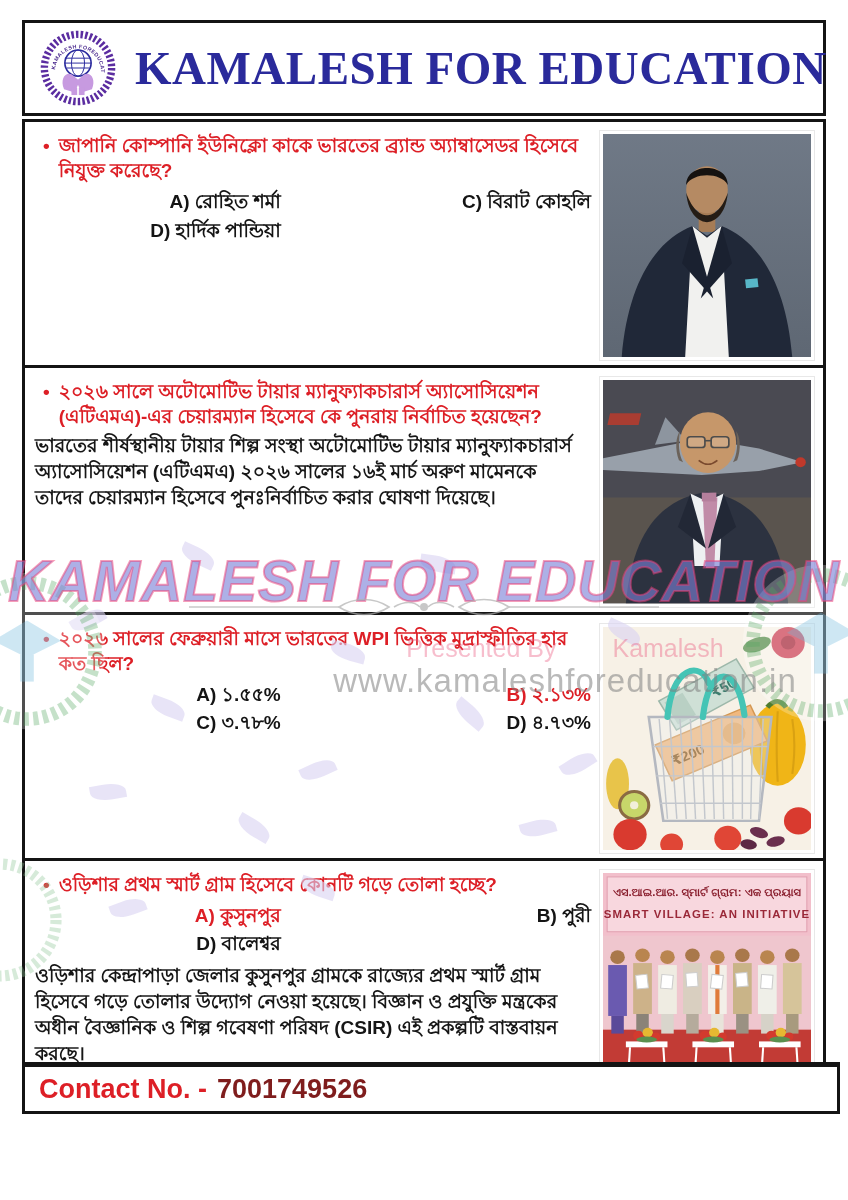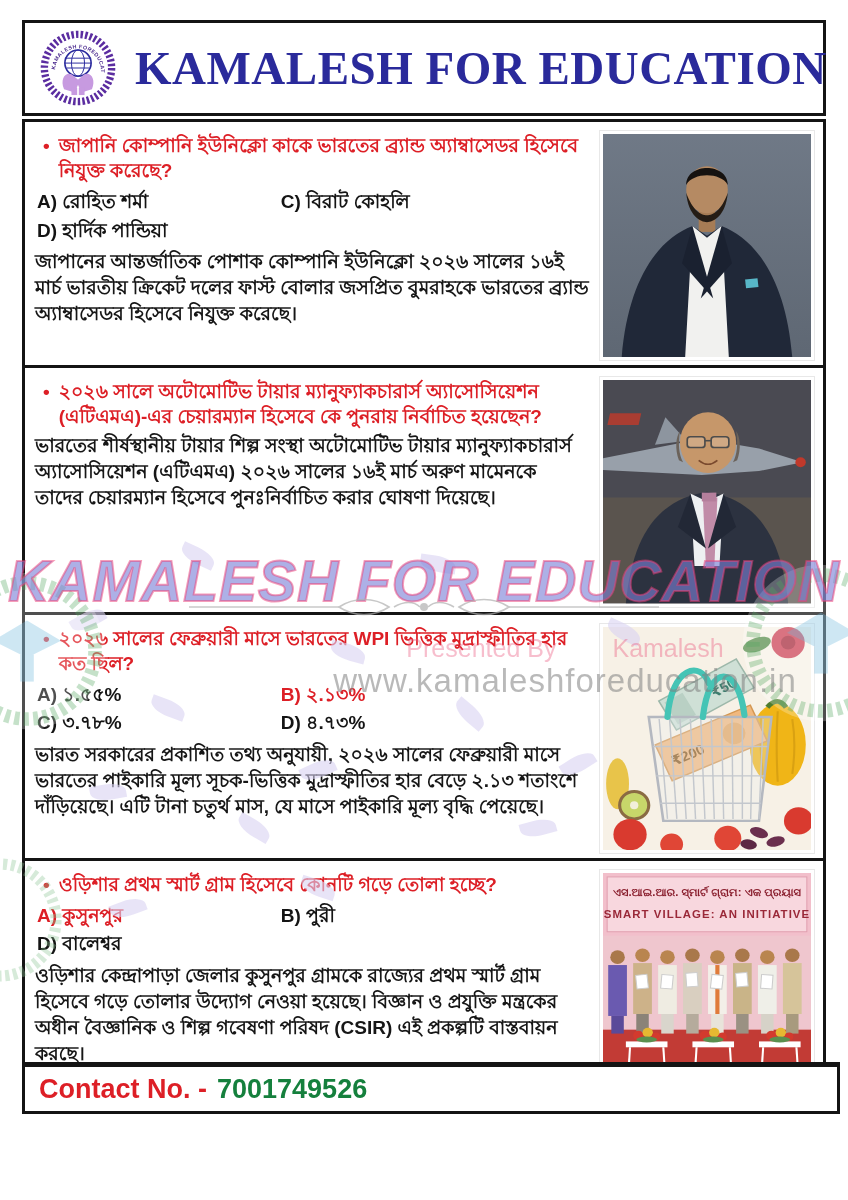--- a/index.html
+++ b/index.html
@@ -27,35 +27,36 @@
   .qcol{flex:1;min-width:0;}
   .qtext{
     color:#dd1f26;font-weight:700;font-size:19px;line-height:1.32;
     display:flex;gap:9px;padding:5px 2px 2px 8px;
   }
   .bullet{flex:none;}
   .opts{
     display:grid;grid-template-columns:44% 56%;
     font-size:19px;font-weight:700;color:#141414;line-height:1.5;
     padding:3px 0 2px 2px;
+    text-align:right;
   }
   .opt.correct{color:#dd1f26;}
   .expl{font-size:19px;font-weight:700;color:#161616;line-height:1.37;padding:2px 2px 0 0;}
   .imgcol{width:216px;flex:none;padding:2px;}
   .photo{width:100%;height:100%;background:#fff;border:1px solid #e8e8e8;box-sizing:border-box;padding:3px;}
   .photo svg{width:100%;height:100%;display:block;}
   
   .footer{
     position:absolute;left:22px;top:1062px;width:798px;height:44px;
     border:3px solid #141414;border-top-width:5px;background:#fff;
     display:flex;align-items:center;padding-left:14px;
     font-size:27px;font-weight:700;
   }
   .contact-label{color:#dd1f26;}
-  .contact-number{color:#15803d;margin-left:10px;}
+  .contact-number{color:#7f1d1d;margin-left:10px;}
   
   .wm{position:absolute;inset:0;pointer-events:none;z-index:40;}
   .wm-big{
     position:absolute;top:548px;left:50%;transform:translateX(-50%);
     font-style:italic;font-weight:700;font-size:57px;white-space:nowrap;letter-spacing:1px;
     color:rgba(122,128,214,.62);-webkit-text-stroke:2px rgba(238,62,118,.5);
   }
   .flourish{position:absolute;top:596px;left:50%;transform:translateX(-50%);opacity:.7;}
   .wm-presented{
     position:absolute;top:634px;left:565px;transform:translateX(-50%);
@@ -102,21 +103,20 @@
     <div class="qcol">
       <div class="qtext">
         <span class="bullet">•</span>
         <span>জাপানি কোম্পানি ইউনিক্লো কাকে ভারতের ব্র্যান্ড অ্যাম্বাসেডর হিসেবে নিযুক্ত করেছে?</span>
       </div>
       <div class="opts">
         <div class="opt"><span>A)</span> <span>রোহিত শর্মা</span></div>
         <div class="opt"><span>C)</span> <span>বিরাট কোহলি</span></div>
         <div class="opt"><span>D)</span> <span>হার্দিক পান্ডিয়া</span></div>
       </div>
-      <div class="expl">জাপানের আন্তর্জাতিক পোশাক কোম্পানি ইউনিক্লো ২০২৬ সালের ১৬ই মার্চ ভারতীয় ক্রিকেট দলের ফাস্ট বোলার জসপ্রিত বুমরাহকে ভারতের ব্র্যান্ড অ্যাম্বাসেডর হিসেবে নিযুক্ত করেছে।</div>
     </div>
     <div class="imgcol">
       <div class="photo">
         <svg viewBox="0 0 200 228" preserveAspectRatio="none">
           <rect width="200" height="228" fill="#68727f"></rect>
           <rect width="200" height="228" fill="url(#g1)" opacity=".35"></rect>
           <defs>
               <linearGradient id="g1" x1="0" y1="0" x2="0" y2="1">
                 <stop offset="0" stop-color="#7d8694"></stop>
                 <stop offset="1" stop-color="#4d545e"></stop>
@@ -177,21 +177,20 @@
       <div class="qtext">
         <span class="bullet">•</span>
         <span>২০২৬ সালের ফেব্রুয়ারী মাসে ভারতের WPI ভিত্তিক মুদ্রাস্ফীতির হার কত ছিল?</span>
       </div>
       <div class="opts">
         <div class="opt"><span>A)</span> <span>১.৫৫%</span></div>
         <div class="opt correct"><span>B)</span> <span>২.১৩%</span></div>
         <div class="opt"><span>C)</span> <span>৩.৭৮%</span></div>
         <div class="opt"><span>D)</span> <span>৪.৭৩%</span></div>
       </div>
-      <div class="expl">ভারত সরকারের প্রকাশিত তথ্য অনুযায়ী, ২০২৬ সালের ফেব্রুয়ারী মাসে ভারতের পাইকারি মূল্য সূচক-ভিত্তিক মুদ্রাস্ফীতির হার বেড়ে ২.১৩ শতাংশে দাঁড়িয়েছে। এটি টানা চতুর্থ মাস, যে মাসে পাইকারি মূল্য বৃদ্ধি পেয়েছে।</div>
     </div>
     <div class="imgcol">
       <div class="photo">
         <svg viewBox="0 0 200 228" preserveAspectRatio="none">
           <rect width="200" height="228" fill="#f7f1e6"></rect>
           <circle cx="178" cy="16" r="16" fill="#cc4456"></circle>
             <circle cx="178" cy="16" r="7" fill="#a82e40"></circle>
           <ellipse cx="148" cy="18" rx="14" ry="7" fill="#5a8f4e" transform="rotate(-20 148 18)"></ellipse>
           <ellipse cx="168" cy="120" rx="27" ry="42" fill="#f0b517"></ellipse>
           <path d="M158,82 Q168,70 176,82" fill="none" stroke="#4f7d2f" stroke-width="5"></path>

